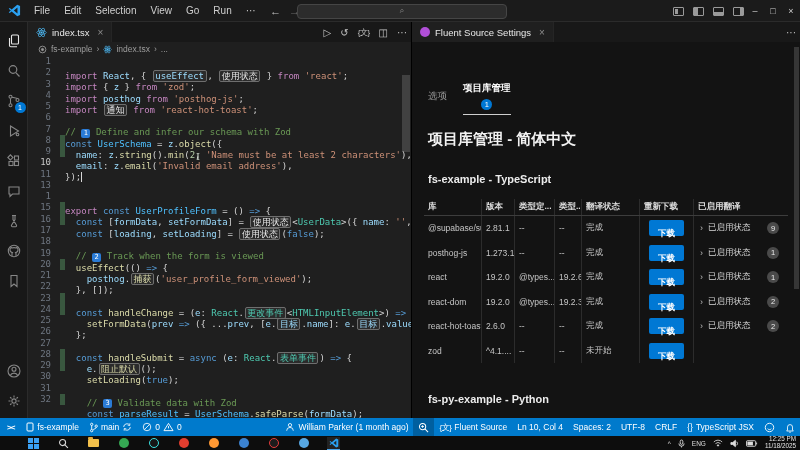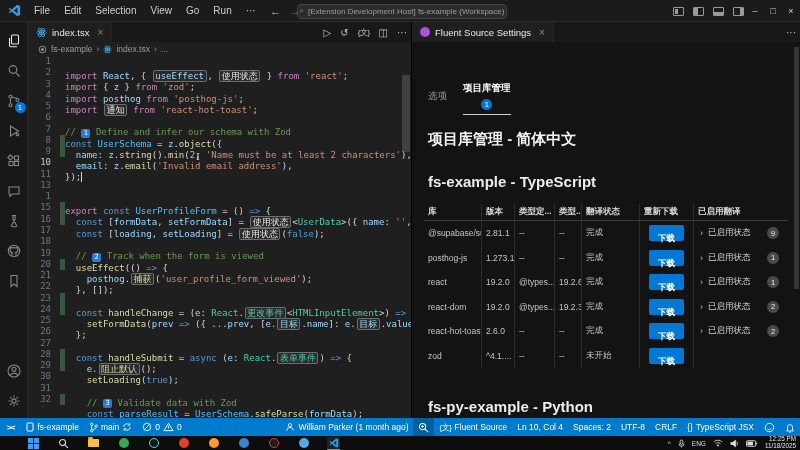--- a/index.html
+++ b/index.html
@@ -56,21 +56,21 @@
   
   #group2 { position:absolute; left:411px; top:22px; right:0; bottom:32px; background:#121212; border-left:1px solid #000; overflow:hidden; }
   #group2 .tabbar { border-bottom:none; }
   .tab-icon-purple { width:10px; height:10px; border-radius:50%; background:#b14fd8; display:inline-block; }
   .webview { position:absolute; top:20px; left:0; right:0; bottom:0; background:#131313; overflow:hidden; }
   .pv-tabs { display:flex; gap:16px; padding:40px 0 0 16px; font-size:9.5px; color:#9d9d9d;text-align:right; }
   .pv-tab { display:flex; align-items:center; gap:4px; padding-bottom:4px; }
   .pv-tab.active { color:#fff; font-weight:bold; border-bottom:1px solid #cfcfcf;flex-direction:column; }
   .pv-badge { background:#0078d4; color:#fff; width:11px; height:11px; border-radius:50%; font-size:7.5px; font-weight:normal; display:inline-flex; align-items:center; justify-content:center; }
   .pv-h1 { font-size:15px; font-weight:bold; color:#f2f2f2; margin:15px 16px 0; }
-  .sec-title { font-size:15px; font-weight:bold; color:#ececec; margin:24px 16px 0; }
+  .sec-title { font-size:11px; font-weight:bold; color:#ececec; margin:24px 16px 0; }
   .sec1 .sec-title { margin-top:30px; }
   .libtable { margin:14px 12px 0 12px; }
   .thead { display:flex; border-bottom:1px solid #3d3d3d; }
   .thead .cell { font-weight:bold; color:#dcdcdc; height:16px; }
   .trow { display:flex; }
   .cell { font-size:8.5px; color:#c6c6c6; padding:0 4px; border-right:1px solid #2c2c2c; overflow:hidden; white-space:nowrap; display:flex; align-items:center; height:24.5px; }
   .cell.last { border-right:none; }
   .sec0 .c0{width:58px} .sec0 .c1{width:33px} .sec0 .c2{width:40px} .sec0 .c3{width:27px} .sec0 .c4{width:58px} .sec0 .c5{width:54px} .sec0 .c6{flex:1}
   .sec1 .c0{width:72px} .sec1 .c1{width:70px} .sec1 .c2{width:70px} .sec1 .c3{width:54px} .sec1 .c4{flex:1}
   .btncell { justify-content:center; }
@@ -116,21 +116,20 @@
   <span class="menu-item">View</span>
   <span class="menu-item">Go</span>
   <span class="menu-item">Run</span>
   <span class="menu-more">···</span>
   <div class="nav-arrows">
     <span>←</span>
     <span class="fwd">→</span>
   </div>
   <div id="cmdcenter">
     <span>⌕</span>
-    <span>[Extension Development Host] fs-example (Workspace)</span>
   </div>
   <div id="layout-icons">
     <span class="lay l1"></span>
     <span class="lay l2"></span>
     <span class="lay l3"></span>
     <span class="lay l4"></span>
   </div>
   <div id="win-controls">
     <span class="wc">–</span>
     <span class="wc">□</span>

